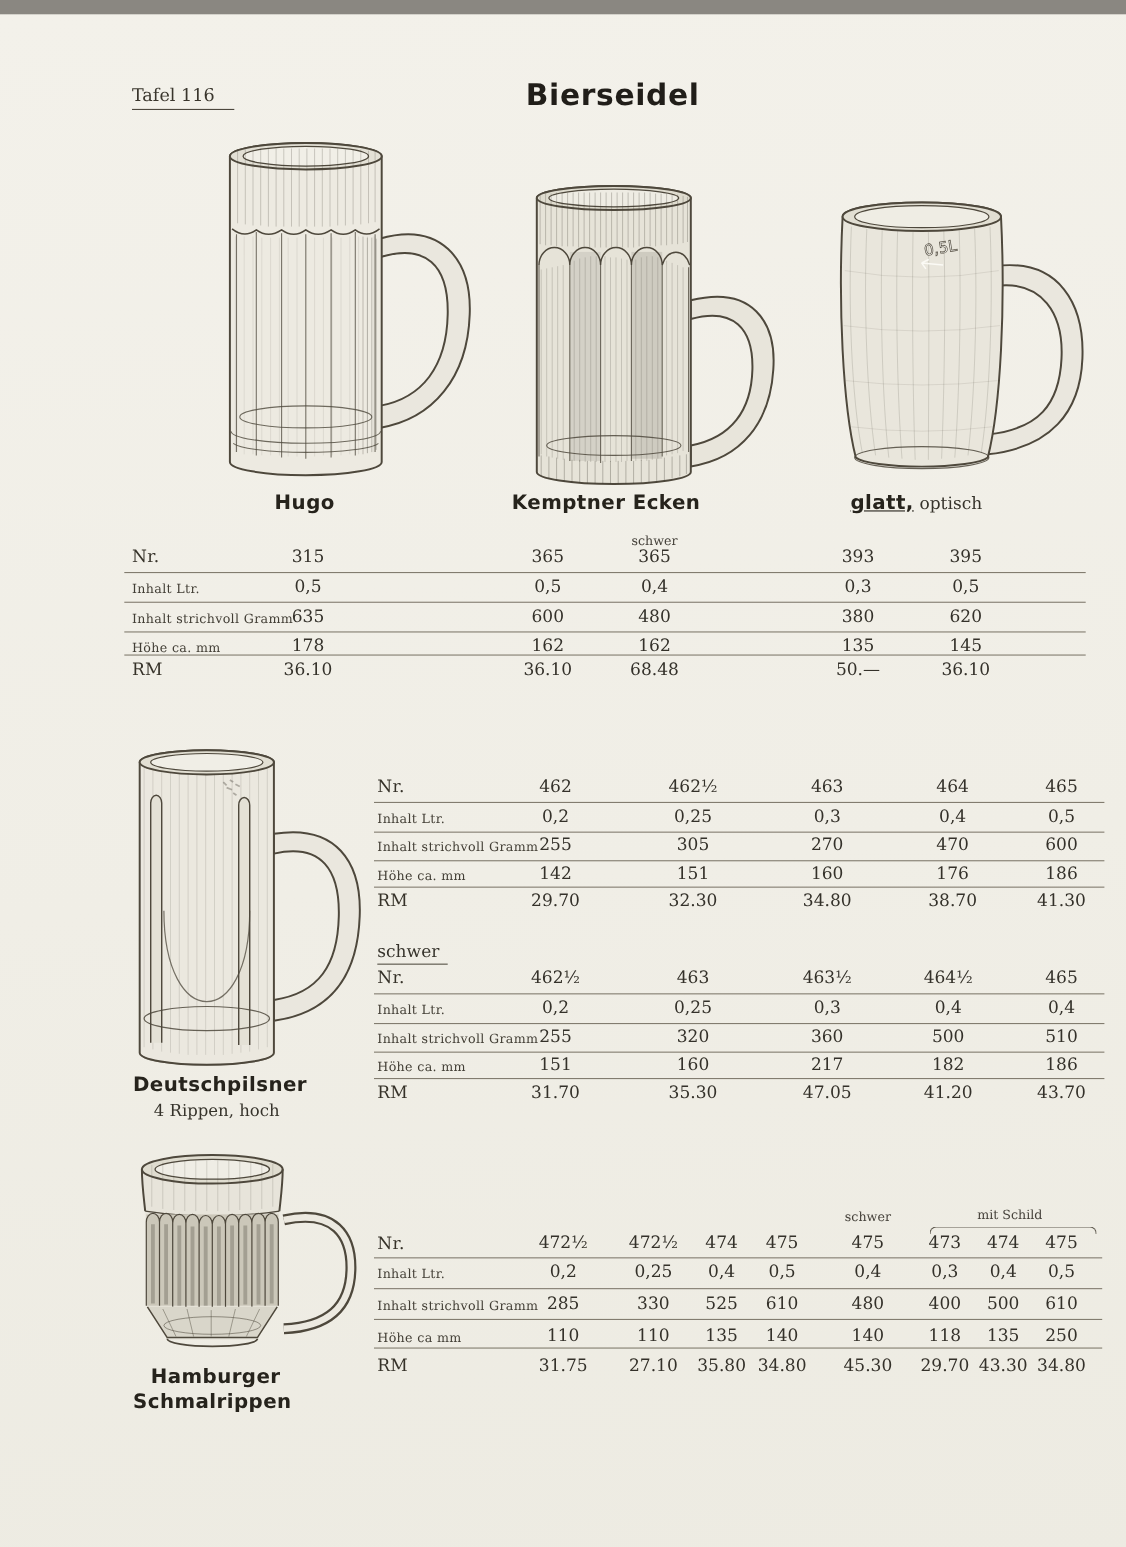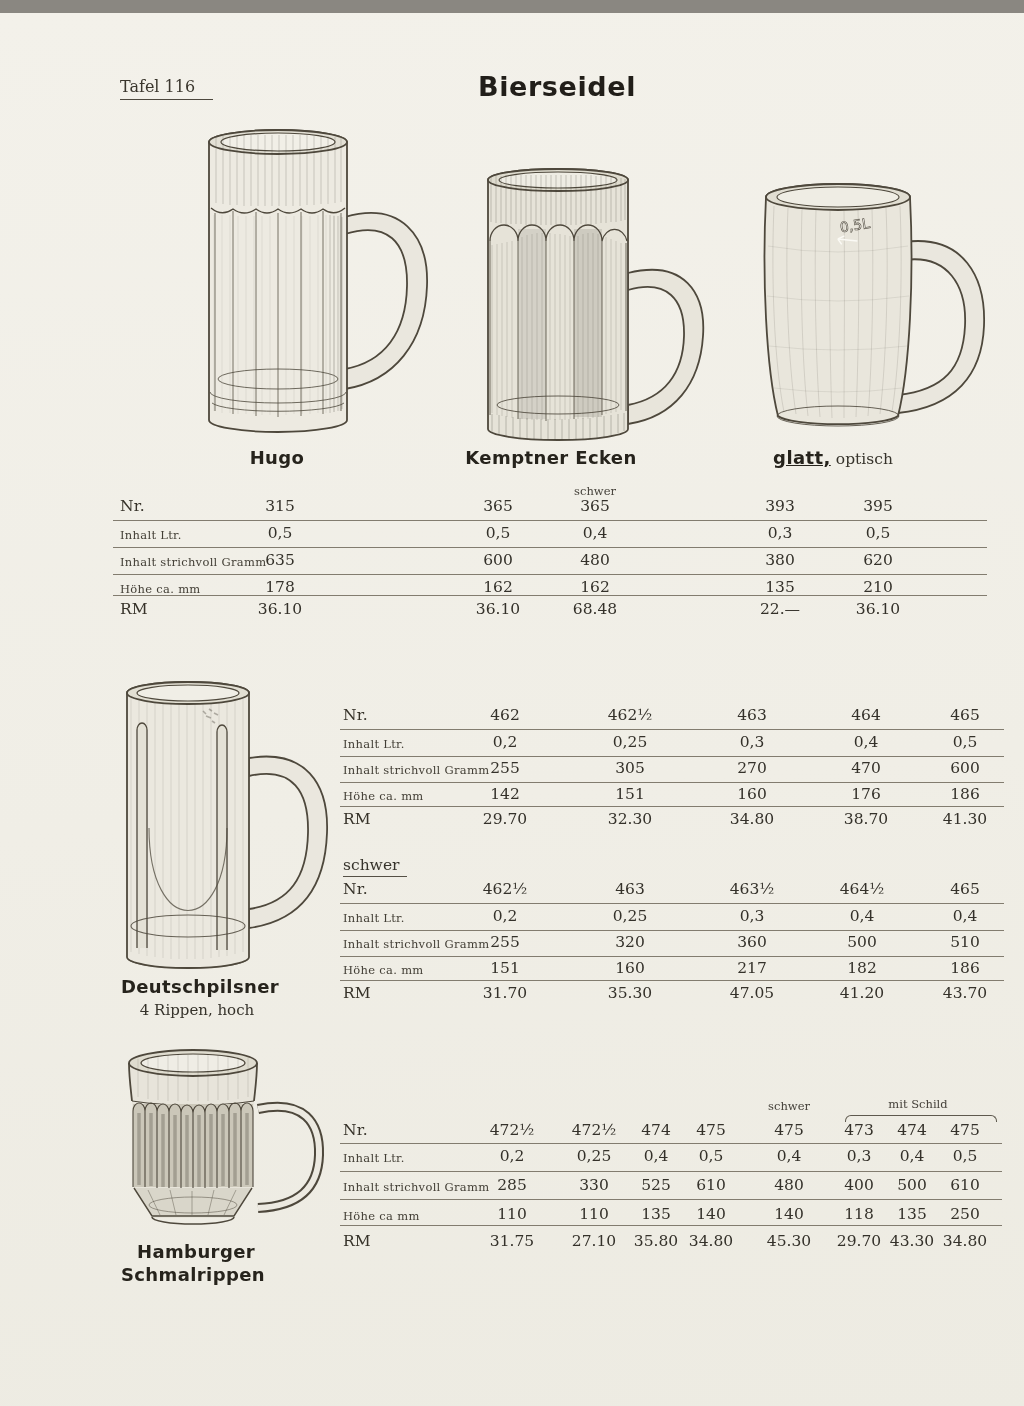--- a/index.html
+++ b/index.html
@@ -145,26 +145,26 @@
       <span class="cellv" style="left: 280px; top: 538px;">635</span>
       <span class="cellv" style="left: 498px; top: 538px;">600</span>
       <span class="cellv" style="left: 595px; top: 538px;">480</span>
       <span class="cellv" style="left: 780px; top: 538px;">380</span>
       <span class="cellv" style="left: 878px; top: 538px;">620</span>
       <span class="rlabel" style="left: 120px; top: 569px;">Höhe ca. mm</span>
       <span class="cellv" style="left: 280px; top: 565px;">178</span>
       <span class="cellv" style="left: 498px; top: 565px;">162</span>
       <span class="cellv" style="left: 595px; top: 565px;">162</span>
       <span class="cellv" style="left: 780px; top: 565px;">135</span>
-      <span class="cellv" style="left: 878px; top: 565px;">210</span>
+      <span class="cellv" style="left: 878px; top: 565px;">145</span>
       <span class="rlabel big" style="left: 120px; top: 587px;">RM</span>
       <span class="cellv" style="left: 280px; top: 587px;">36.10</span>
       <span class="cellv" style="left: 498px; top: 587px;">36.10</span>
       <span class="cellv" style="left: 595px; top: 587px;">68.48</span>
-      <span class="cellv" style="left: 780px; top: 587px;">22.—</span>
+      <span class="cellv" style="left: 780px; top: 587px;">50.—</span>
       <span class="cellv" style="left: 878px; top: 587px;">36.10</span>
       <div class="rule" style="left: 113px; top: 507px; width: 874px;"></div>
       <div class="rule" style="left: 113px; top: 534px; width: 874px;"></div>
       <div class="rule" style="left: 113px; top: 561px; width: 874px;"></div>
       <div class="rule" style="left: 113px; top: 582px; width: 874px;"></div>
     </div>
   <div class="tbl">
       <span class="rlabel big" style="left: 343px; top: 693px;">Nr.</span>
       <span class="cellv" style="left: 505px; top: 693px;">462</span>
       <span class="cellv" style="left: 630px; top: 693px;">462½</span>

